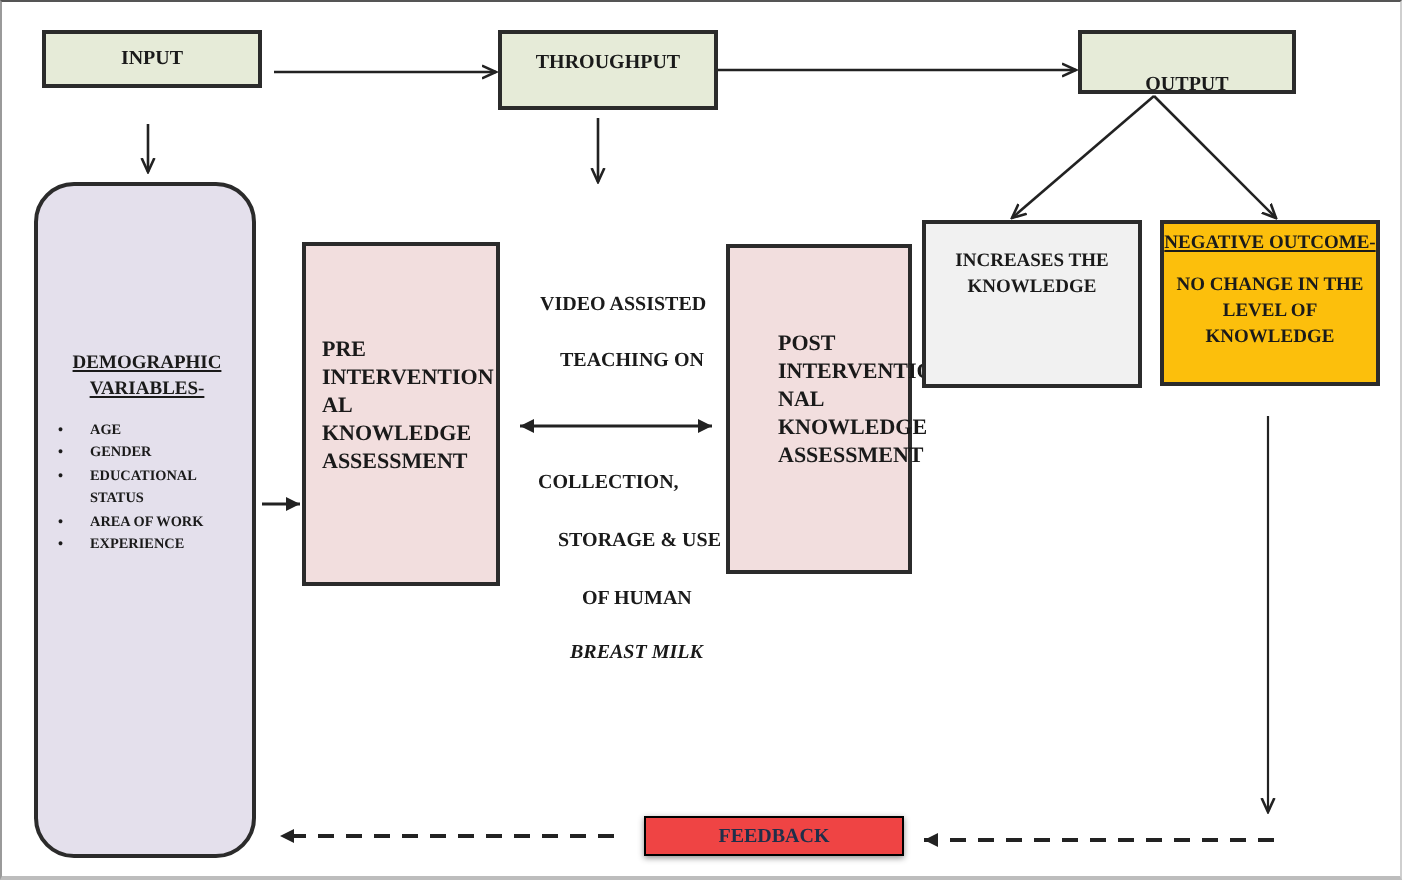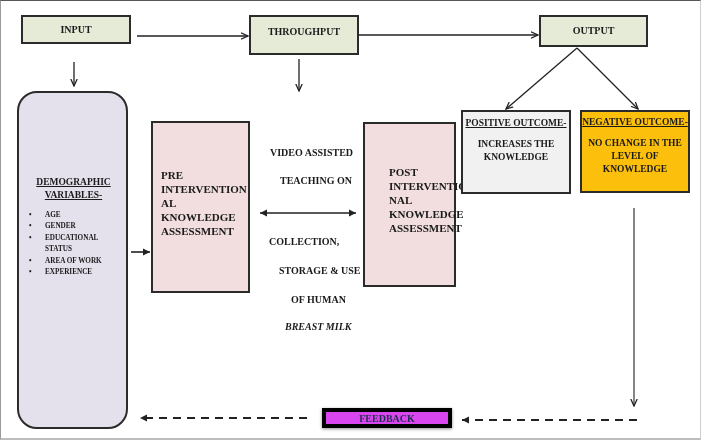--- a/index.html
+++ b/index.html
@@ -4,21 +4,21 @@
   <style>
     html, body { margin: 0; padding: 0; background: #ffffff; }
     body { width: 701px; height: 441px; position: relative; overflow: hidden;
       font-family: "Liberation Serif", "DejaVu Serif", serif; color: #1a1a1a; }
     .frame { position: absolute; left: 0; top: 0; width: 699px; height: 437px;
       border-left: 1px solid #9a9a9a; border-top: 1px solid #555; border-bottom: 2px solid #bdbdbd; border-right: 1px solid #cfcfcf; }
     .box { position: absolute; box-sizing: border-box; border: 2px solid #2b2b2b; font-weight: bold; }
     .hdr { background: #e6ebd8; font-size: 10px; display: flex; justify-content: center; }
     #input-box { left: 21px; top: 15px; width: 110px; height: 29px; align-items: center; text-align: right; }
     #through-box { left: 249px; top: 15px; width: 110px; height: 40px; align-items: flex-start; padding-top: 9px; }
-    #output-box { left: 539px; top: 15px; width: 109px; height: 32px; align-items: flex-start; padding-top: 8px; }
+    #output-box { left: 539px; top: 15px; width: 109px; height: 32px; align-items: flex-start; padding-top: 20px; }
 
     #demo-box { left: 17px; top: 91px; width: 111px; height: 338px; background: #e4e0ec; border-radius: 20px;
       padding: 83px 6px 0 8px; font-size: 8px; }
     #demo-title { text-align: center; font-size: 9.5px; text-decoration: underline; line-height: 13px; margin-bottom: 8px; }
     #demo-list { margin: 0; padding: 0; list-style: none; font-size: 7.2px; line-height: 11.4px; }
     #demo-list li { position: relative; padding-left: 18px; }
     #demo-list li::before { content: "\2022"; position: absolute; left: 2px; top: 0; }
 
     .pink { background: #f2dede; font-size: 11px; line-height: 14px; }
     #pre-box { left: 151px; top: 121px; width: 99px; height: 172px; padding: 45px 0 0 8px; }
@@ -32,22 +32,22 @@
     #mid5 { left: 279px; top: 294px; }
     #mid6 { left: 273px; top: 321px; font-style: italic; }
 
     #pos-box { left: 461px; top: 110px; width: 110px; height: 84px; background: #f1f1f1; text-align: center;
       font-size: 9.5px; line-height: 13px; padding-top: 5px; }
     #neg-box { left: 580px; top: 110px; width: 110px; height: 83px; background: #fcbf0c; text-align: center;
       font-size: 9.5px; line-height: 13px; padding-top: 4px; }
     .ul { text-decoration: underline; display: block; }
     .gap { display: block; height: 8px; }
 
-    #feedback-box { position: absolute; left: 322px; top: 408px; width: 130px; height: 20px; background: #d946ef;
-      border: 4px solid #000000; box-shadow: 0 1px 3px rgba(0,0,0,0.45); color: #1f2f4a;
+    #feedback-box { position: absolute; left: 322px; top: 408px; width: 130px; height: 20px; background: #ef4444;
+      border: 1px solid #000000; box-shadow: 0 1px 3px rgba(0,0,0,0.45); color: #1f2f4a;
       font-weight: bold; font-size: 10px; display: flex; align-items: center; justify-content: center; box-sizing: border-box; }
 
     svg#arrows { position: absolute; left: 0; top: 0; width: 701px; height: 441px; pointer-events: none; }
   </style>
 </head>
 <body>
 
 <div class="frame"></div>
 
 <svg id="arrows" viewBox="0 0 701 441">
@@ -113,21 +113,20 @@
 
 <div class="box pink" id="post-box">
   <div>POST</div>
   <div>INTERVENTIO</div>
   <div>NAL</div>
   <div>KNOWLEDGE</div>
   <div>ASSESSMENT</div>
 </div>
 
 <div class="box" id="pos-box">
-  <span class="ul">POSITIVE OUTCOME-</span>
   <span class="gap"></span>
   <span>INCREASES THE KNOWLEDGE</span>
 </div>
 
 <div class="box" id="neg-box">
   <span class="ul">NEGATIVE OUTCOME-</span>
   <span class="gap"></span>
   <span>NO CHANGE IN THE LEVEL OF KNOWLEDGE</span>
 </div>
 

